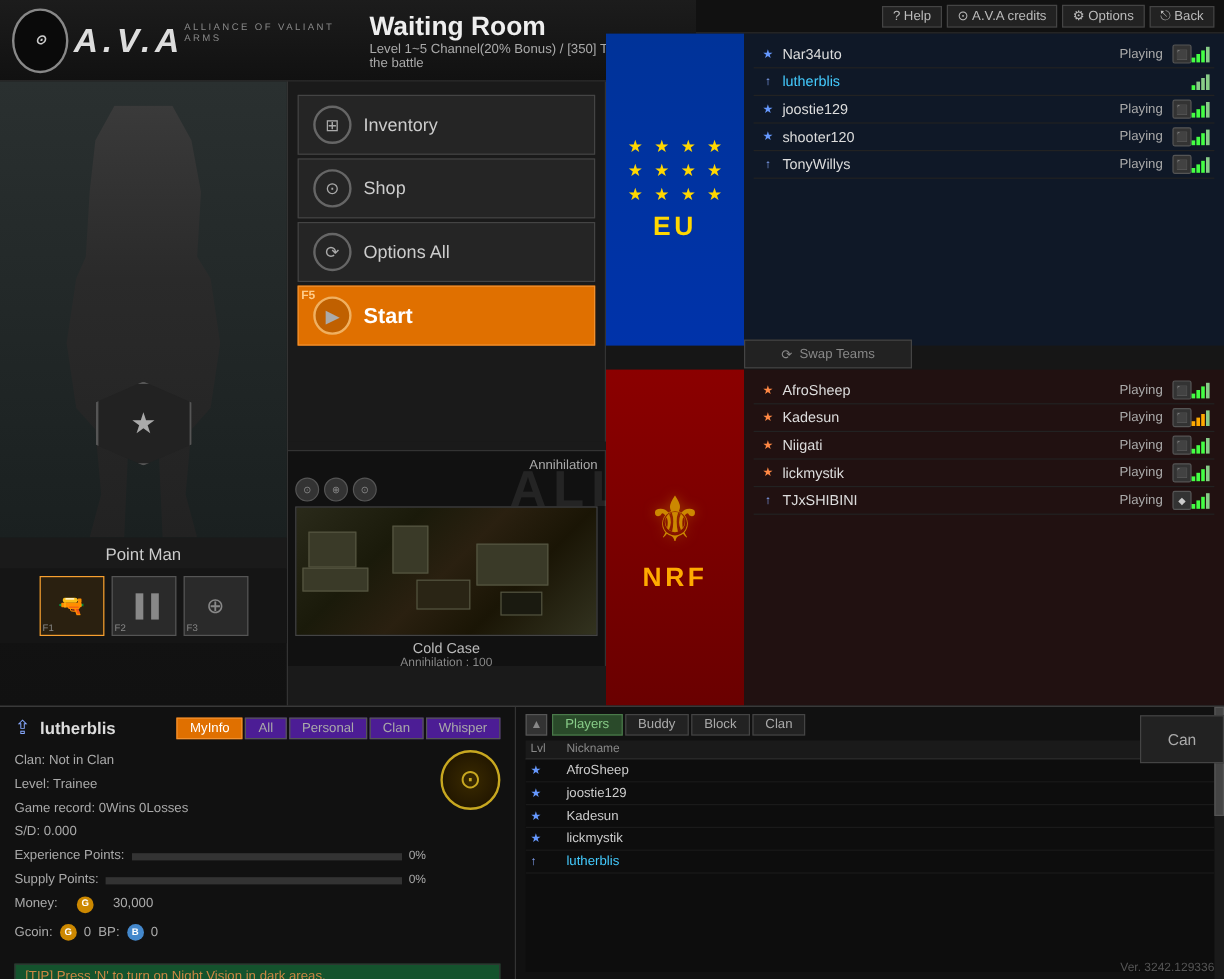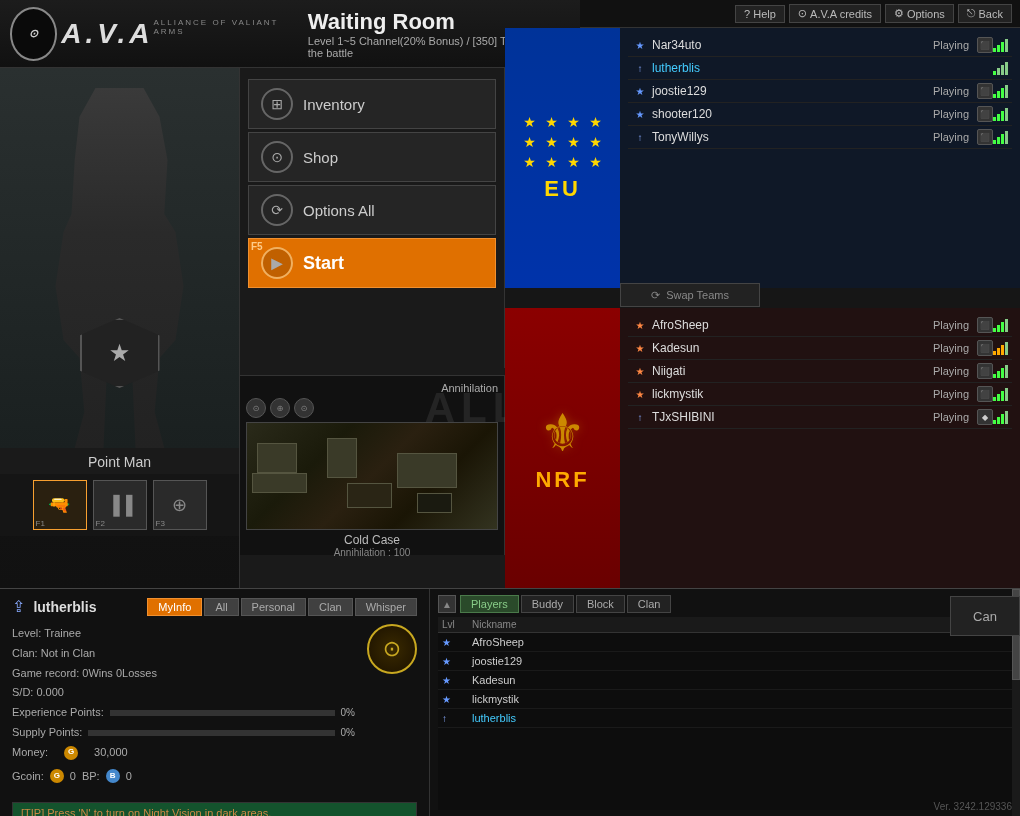--- a/index.html
+++ b/index.html
@@ -510,21 +510,21 @@
       font-size: 14px;
       font-weight: bold;
       flex: 1;
     }
     #info-tabs {
       display: flex;
       gap: 2px;
     }
     .info-tab {
       padding: 2px 10px;
-      background: #404040;
+      background: #4c1d95;
       border: 1px solid #555;
       color: #aaa;
       font-size: 11px;
       cursor: pointer;
     }
     .info-tab.active {
       background: #e07000;
       border-color: #f09030;
       color: #fff;
     }
@@ -1000,22 +1000,22 @@
       <div id="info-tabs">
         <div class="info-tab active">MyInfo</div>
         <div class="info-tab">All</div>
         <div class="info-tab">Personal</div>
         <div class="info-tab">Clan</div>
         <div class="info-tab">Whisper</div>
       </div>
     </div>
     <div id="player-stats">
       <div id="stats-left">
+        <div>Clan: Not in Clan</div>
         <div>Level: Trainee</div>
-        <div>Clan: Not in Clan</div>
         <div>Game record: 0Wins 0Losses</div>
         <div>S/D: 0.000</div>
         <div class="stat-row">
           <span>Experience Points:</span>
           <div class="stat-bar-bg">
             <div class="stat-bar-fill" style="width:0%;"></div>
           </div>
           <span class="stat-pct">0%</span>
         </div>
         <div class="stat-row">

